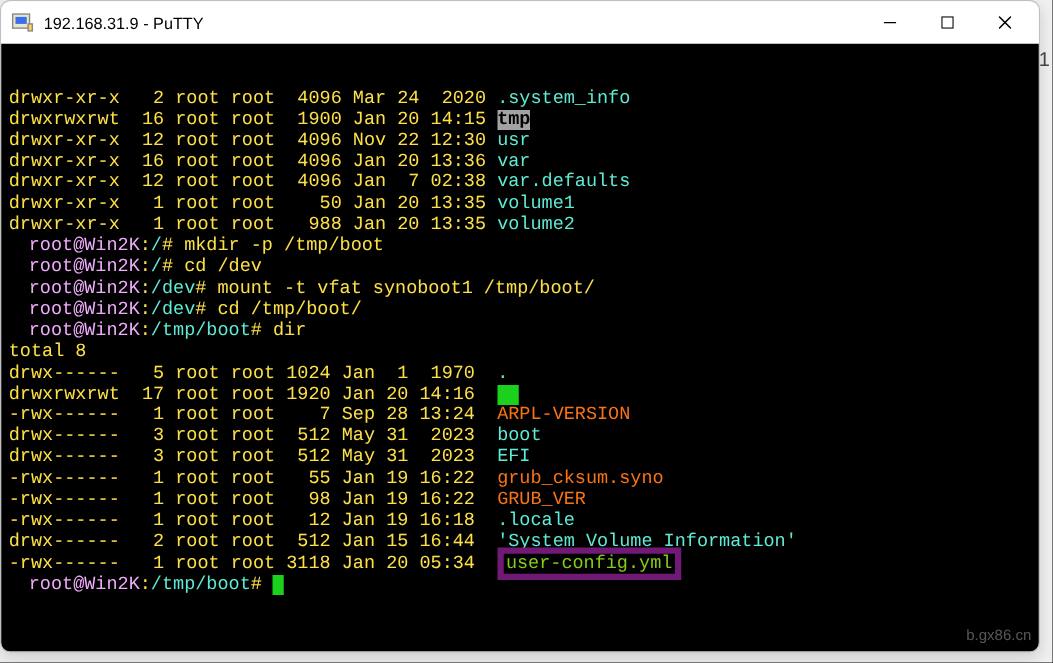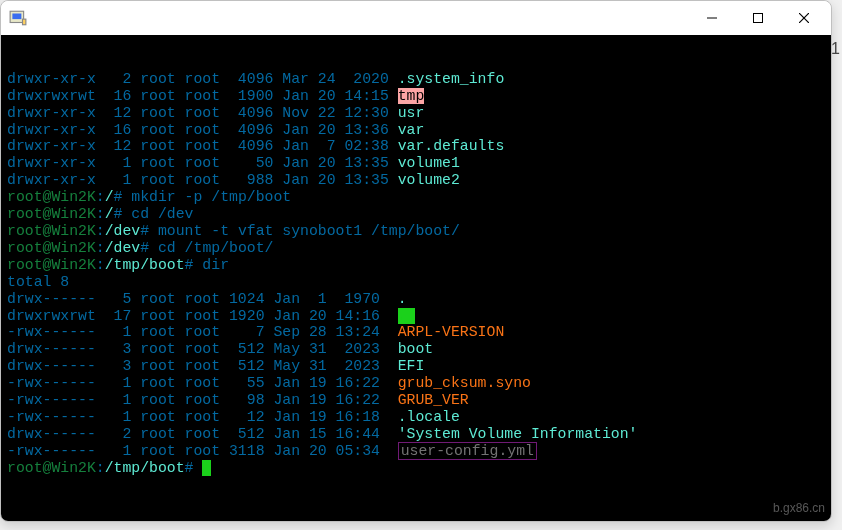--- a/index.html
+++ b/index.html
@@ -47,27 +47,27 @@
     font-size: 14.8px;
     line-height: 16.9px;
     color: #c7c7c7;
     padding: 2px 2px 2px 6px;
     white-space: pre;
     overflow: hidden;
     position: relative;
     border-radius: 0 0 7px 7px;
   }
   .terminal .line { display: block; }
-  .w   { color: #0369a1; }      
-  .cy  { color: #15803d; }      
+  .w   { color: #fde047; }      
+  .cy  { color: #f0abfc; margin-left: 16px; }      
   .blu { color: #5eead4; }      
   .grn { color: #f97316; }      
-  .grn-bg { background: #fca5a5; color: #000; }
+  .grn-bg { background: #a3a3a3; color: #000; font-weight: bold; }
   .grn-bg-box { background: #1bd11b; color: #1bd11b; } 
-  .redbox { color: #737373; border: 1px solid #701a75; padding: 0 2px; }
+  .redbox { color: #84cc16; border: 5px solid #701a75; padding: 0 2px; }
   .cursor { display:inline-block; width: 9px; height: 16px; background: #1bd11b; vertical-align: text-bottom; }
   .watermark {
     position: absolute;
     right: 6px;
     bottom: 4px;
     color: rgba(190,190,190,.45);
     font-family: Tahoma, sans-serif;
     font-size: 12px;
     text-align: center;
   }
@@ -84,20 +84,21 @@
 
 <div class="window">
   <div class="titlebar">
     <span class="icon">
       <svg viewBox="0 0 16 16">
           <rect x="1" y="2" width="12" height="10" fill="#e8e8c8" stroke="#888"></rect>
           <rect x="3" y="4" width="8" height="5" fill="#3a6df0"></rect>
           <rect x="12" y="9" width="3" height="5" fill="#ffd060" stroke="#888"></rect>
         </svg>
     </span>
+    <span class="title">192.168.31.9 - PuTTY</span>
     <span class="spacer"></span>
     <div class="win-btn">
       <svg viewBox="0 0 10 10">
           <line x1="0" y1="5" x2="10" y2="5" stroke="#000" stroke-width="1"></line>
         </svg>
     </div>
     <div class="win-btn">
       <svg viewBox="0 0 10 10">
           <rect x="0.5" y="0.5" width="9" height="9" fill="none" stroke="#000" stroke-width="1"></rect>
         </svg>

